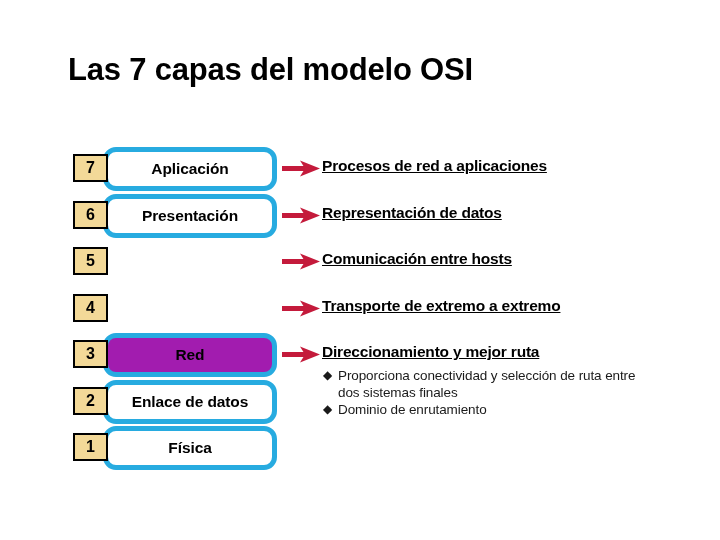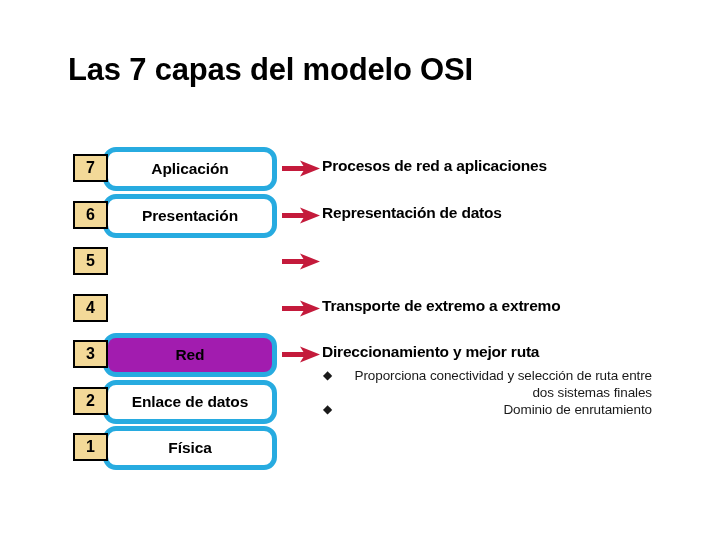--- a/index.html
+++ b/index.html
@@ -13,21 +13,20 @@
     font-family: "Liberation Sans", sans-serif;
     overflow: hidden;
     position: relative;
   }
   #slide {
     position: absolute;
     left: 0; top: 0;
     width: 720px;
     height: 540px;
     background: #ffffff;
-    text-align: right;
   }
 
   
   #slide-title {
     position: absolute;
     left: 68px;
     top: 52px;
     font-size: 31px;
     font-weight: bold;
     color: #000000;
@@ -112,20 +111,21 @@
 
   .layer-desc {
     position: absolute;
     left: 322px;
     top: 11px;
     font-size: 15.5px;
     font-weight: bold;
     color: #000000;
     white-space: nowrap;
     letter-spacing: -0.2px;
+    text-decoration: underline;
   }
 
   
   #sub-bullets {
     position: absolute;
     left: 322px;
     top: 367px;
     width: 330px;
   }
   .bullet-item {
@@ -187,20 +187,21 @@
       <div class="layer-row" style="top: 239px;">
         <div class="layer-badge">
           <span class="layer-badge-num">5</span>
         </div>
         <div class="arrow-wrap">
           <svg width="38" height="17" viewBox="0 0 38 17">
             <rect x="0" y="6" width="23" height="5" fill="#C41A3B"></rect>
             <polygon points="18,0.5 38,8.5 18,16.5 23,8.5" fill="#C41A3B"></polygon>
           </svg>
         </div>
+        <div class="layer-desc">Comunicación entre hosts</div>
       </div>
       <div class="layer-row" style="top: 285.5px;">
         <div class="layer-badge">
           <span class="layer-badge-num">4</span>
         </div>
         <div class="arrow-wrap">
           <svg width="38" height="17" viewBox="0 0 38 17">
             <rect x="0" y="6" width="23" height="5" fill="#C41A3B"></rect>
             <polygon points="18,0.5 38,8.5 18,16.5 23,8.5" fill="#C41A3B"></polygon>
           </svg>

